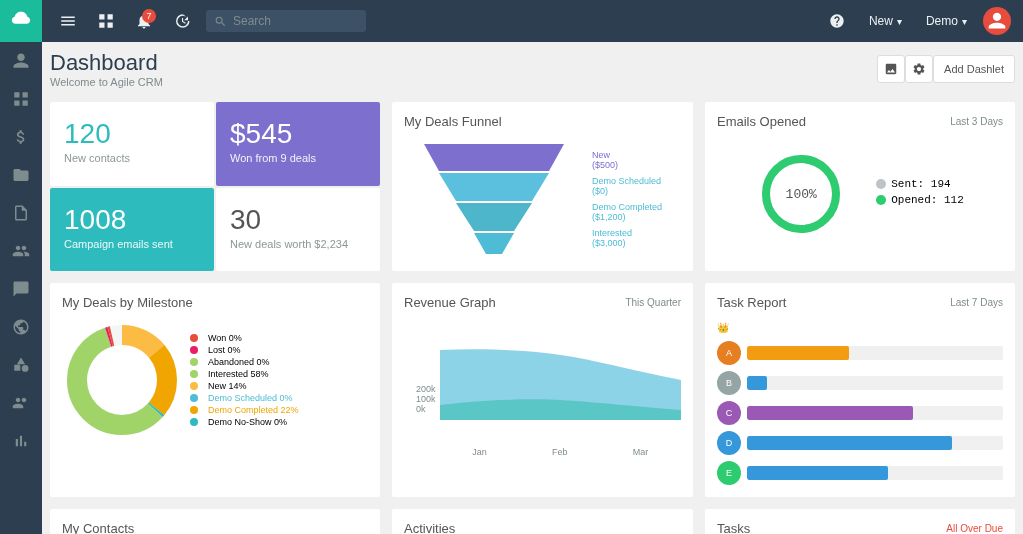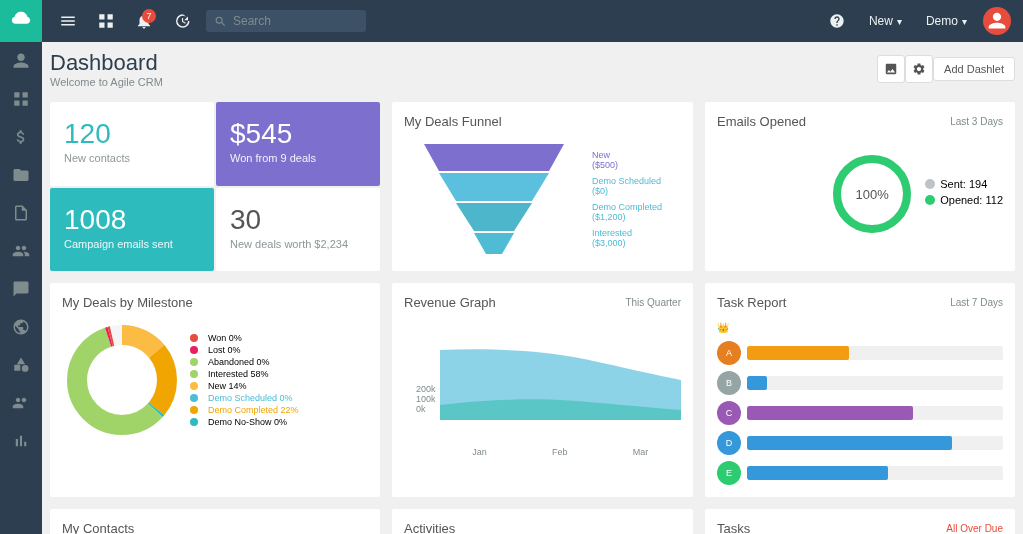--- a/index.html
+++ b/index.html
@@ -23,21 +23,21 @@
     .badge { background: #e74c3c; color: white; font-size: 9px; border-radius: 50%; width: 14px; height: 14px; display: flex; align-items: center; justify-content: center; position: absolute; top: 2px; right: 2px; }
     .avatar { width: 28px; height: 28px; border-radius: 50%; background: #e74c3c; display: flex; align-items: center; justify-content: center; color: white; font-size: 11px; overflow: hidden; }
 
     
     .main { position: absolute; top: 42px; left: 42px; right: 0; bottom: 0; overflow-y: auto; background: #f0f0f0; padding: 8px; }
 
     
     .page-header { display: flex; align-items: center; justify-content: space-between; margin-bottom: 14px; }
     .page-title h1 { font-size: 22px; color: #2c3e50; font-weight: 300; }
     .page-title p { font-size: 11px; color: #7f8c8d; }
-    .dashlet-controls { display: flex; align-items: center; }
+    .dashlet-controls { display: flex; }
     .add-dashlet-btn { background: white; border: 1px solid #ddd; border-radius: 3px; padding: 5px 10px; font-size: 11px; color: #555; cursor: pointer; display: flex; align-items: center; gap: 4px; }
     .icon-btn { width: 28px; height: 28px; background: white; border: 1px solid #ddd; border-radius: 3px; display: flex; align-items: center; justify-content: center; cursor: pointer; color: #555; }
 
     
     .dashboard-grid { display: grid; grid-template-columns: 330px 1fr 310px; gap: 12px; }
 
     
     .stat-cards { display: grid; grid-template-columns: 1fr 1fr; grid-template-rows: auto auto; gap: 2px; }
     .stat-card { padding: 18px 14px; border-radius: 2px; }
     .stat-card.white { background: white; }
@@ -47,21 +47,21 @@
     .stat-label { font-size: 11px; margin-top: 4px; opacity: 0.9; }
     .stat-card.white .stat-value { color: #2ebbbd; }
     .stat-card.white .stat-label { color: #7f8c8d; }
     .stat-card.white .stat-value.dark { color: #555; }
 
     
     .panel { background: white; border-radius: 2px; padding: 12px; }
     .panel-header { display: flex; justify-content: space-between; align-items: center; margin-bottom: 10px; }
     .panel-title { font-size: 13px; color: #555; font-weight: 500; }
     .panel-subtitle { font-size: 10px; color: #7f8c8d; }
-    .donut-container { display: flex; align-items: center; gap: 8px; justify-content: flex-end; padding: 10px 0; }
+    .donut-container { display: flex; align-items: center; gap: 30px; justify-content: center; padding: 10px 0; font-family: Liberation Mono, monospace; }
     .donut-legend { font-size: 11px; }
     .legend-item { display: flex; align-items: center; gap: 5px; margin-bottom: 4px; }
     .legend-dot { width: 10px; height: 10px; border-radius: 50%; }
 
     
     .row2 { display: grid; grid-template-columns: 330px 1fr 310px; gap: 12px; margin-top: 12px; }
 
     
     .milestone-content { display: flex; align-items: center; gap: 8px; }
     .milestone-legend { font-size: 9px; display: flex; flex-direction: column; gap: 2px; }

